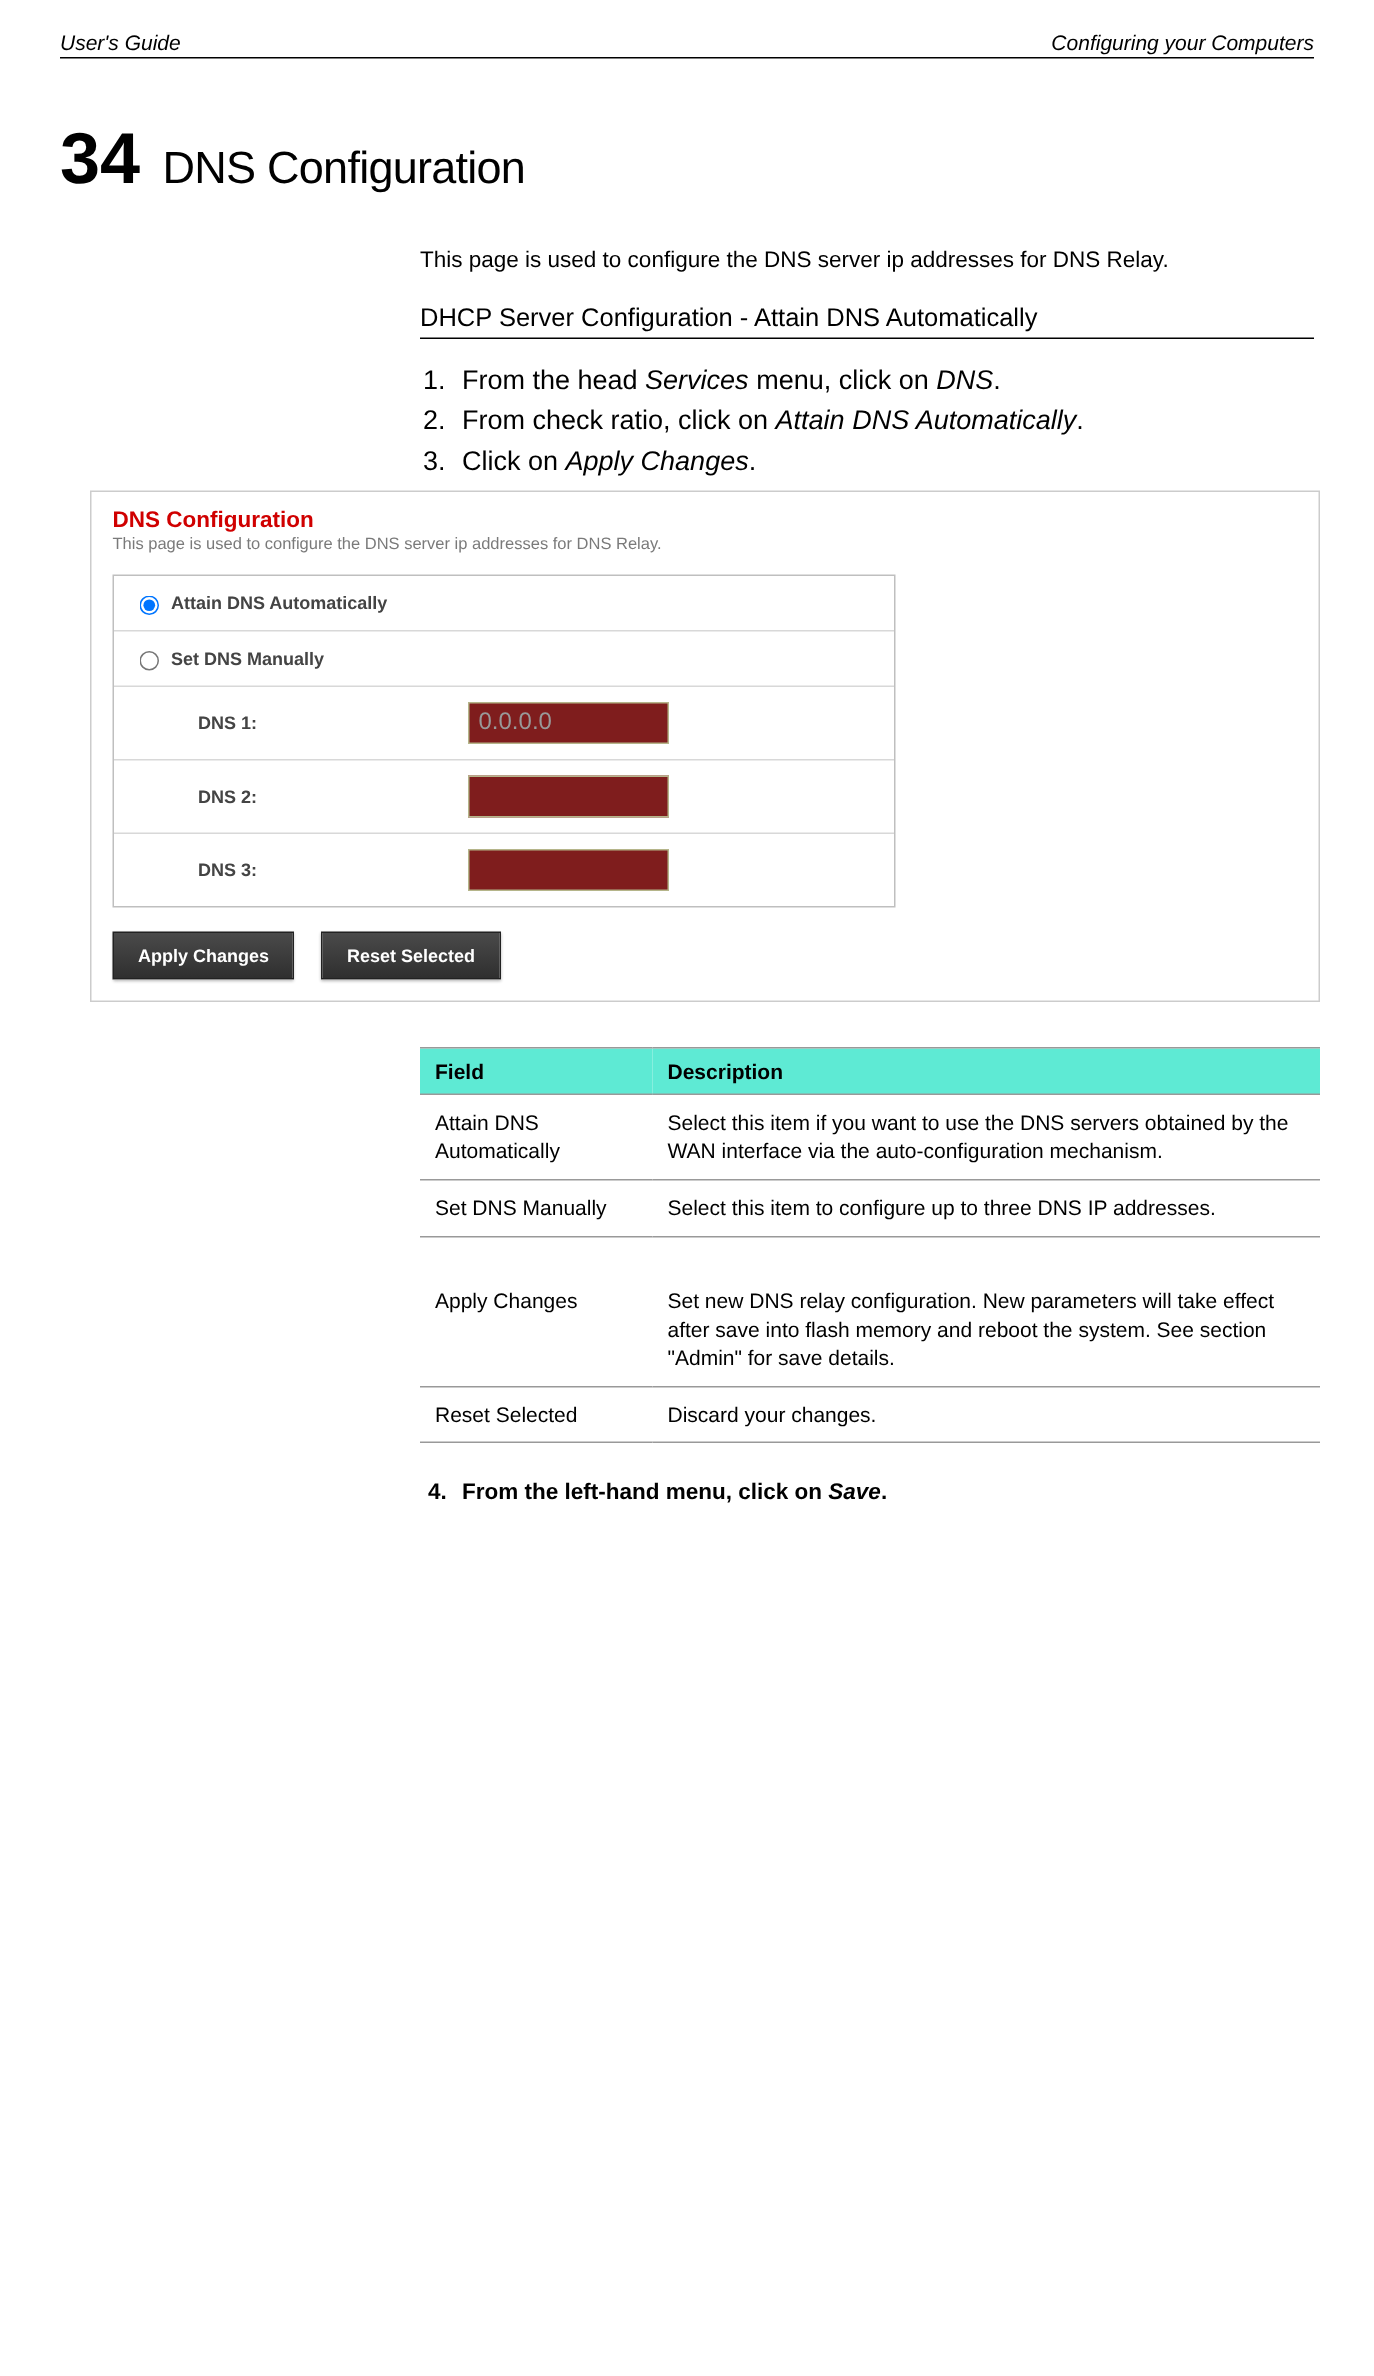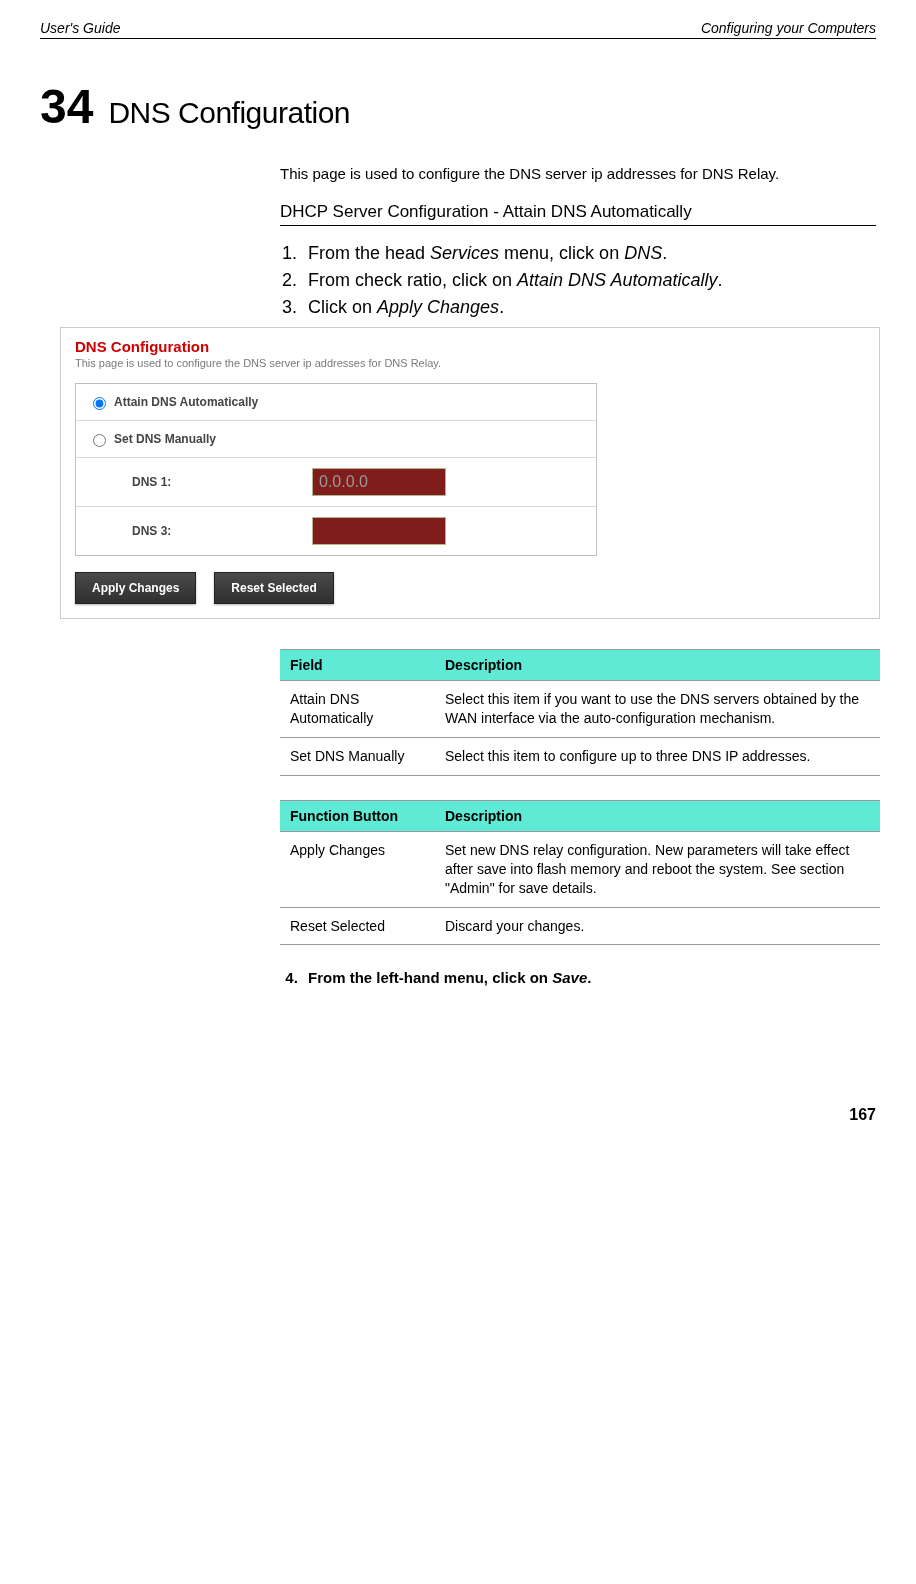--- a/index.html
+++ b/index.html
@@ -205,20 +205,24 @@
         </div>
         <div class="opt-row">
           <input type="radio" style="">
           <span>Set DNS Manually</span>
         </div>
         <div class="opt-row">
           <span class="label-col">DNS 1:</span>
           <input type="text" disabled="" value="0.0.0.0" style="">
         </div>
         <div class="opt-row">
+          <span class="label-col">DNS 2:</span>
+          <input type="text" style="">
+        </div>
+        <div class="opt-row">
           <span class="label-col">DNS 3:</span>
           <input type="text" style="">
         </div>
       </div>
 
       <div class="btn-bar">
         <button class="dark-btn">Apply Changes</button>
         <button class="dark-btn">Reset Selected</button>
       </div>
     </div>
@@ -236,38 +240,33 @@
     </tr>
     <tr>
       <td class="fcol">Set DNS Manually</td>
       <td>Select this item to configure up to three DNS IP addresses.</td>
     </tr>
   </tbody>
     </table>
 
   <table class="desc-table">
     <tbody>
-        <tr>
-      <th class="fcol">Function Button</th>
-      <th>Description</th>
-    </tr>
     <tr>
       <td class="fcol">Apply Changes</td>
       <td>Set new DNS relay configuration. New parameters will take effect after save into flash memory and reboot the system. See section "Admin" for save details.</td>
     </tr>
     <tr>
       <td class="fcol">Reset Selected</td>
       <td>Discard your changes.</td>
     </tr>
   </tbody>
     </table>
 
   <div class="step4">
     <ol start="4">
       <li>
         <span>From the left-hand menu, click on </span><span class="italic">Save</span><span>.</span>
       </li>
     </ol>
   </div>
 
-  <div class="page-number">167</div>
 
 </div>
 
 </body></html>

